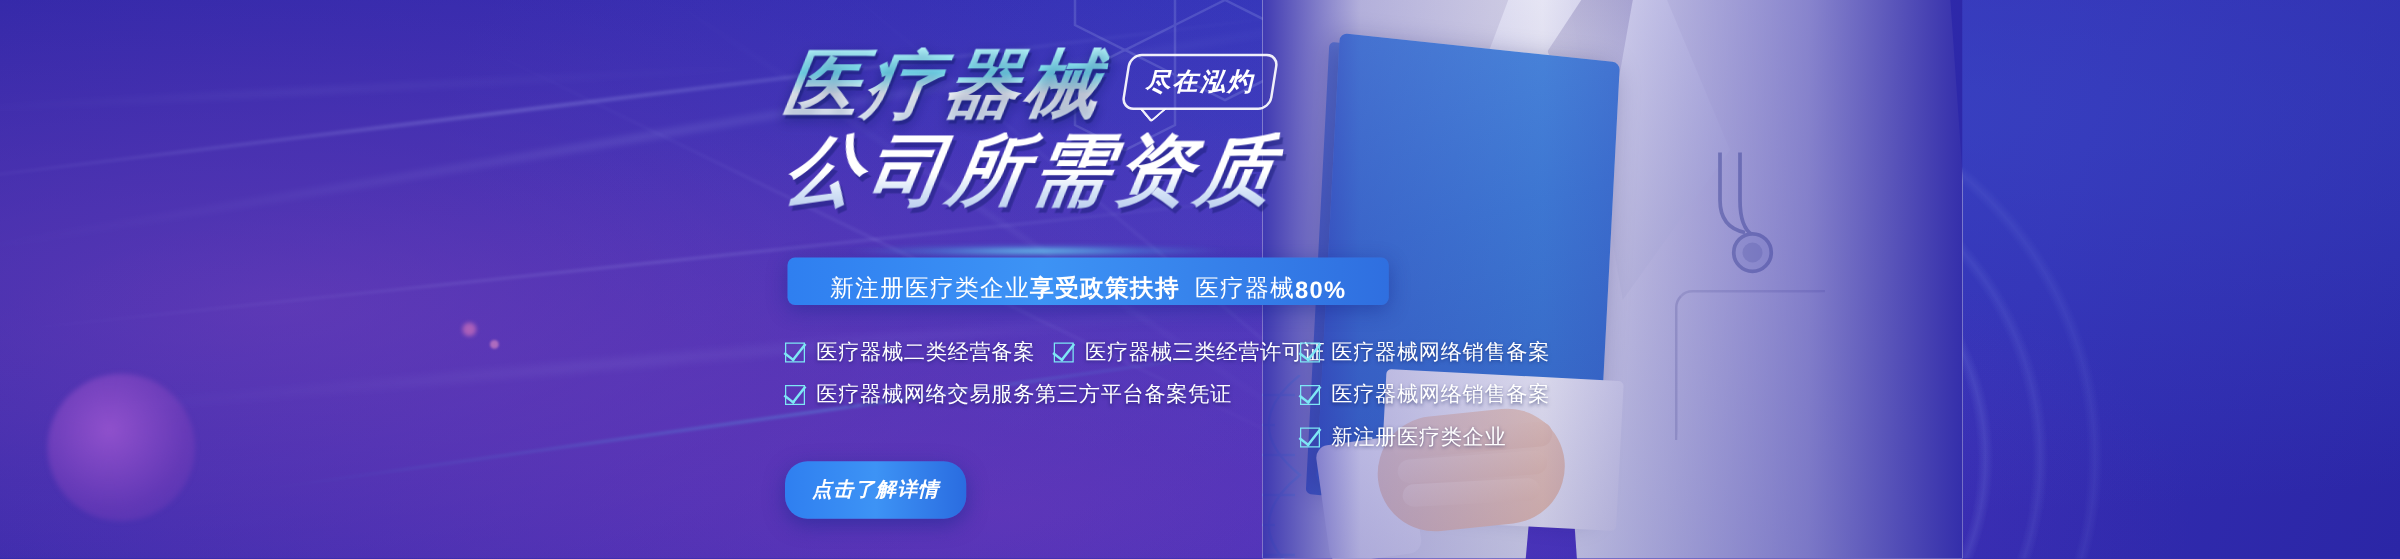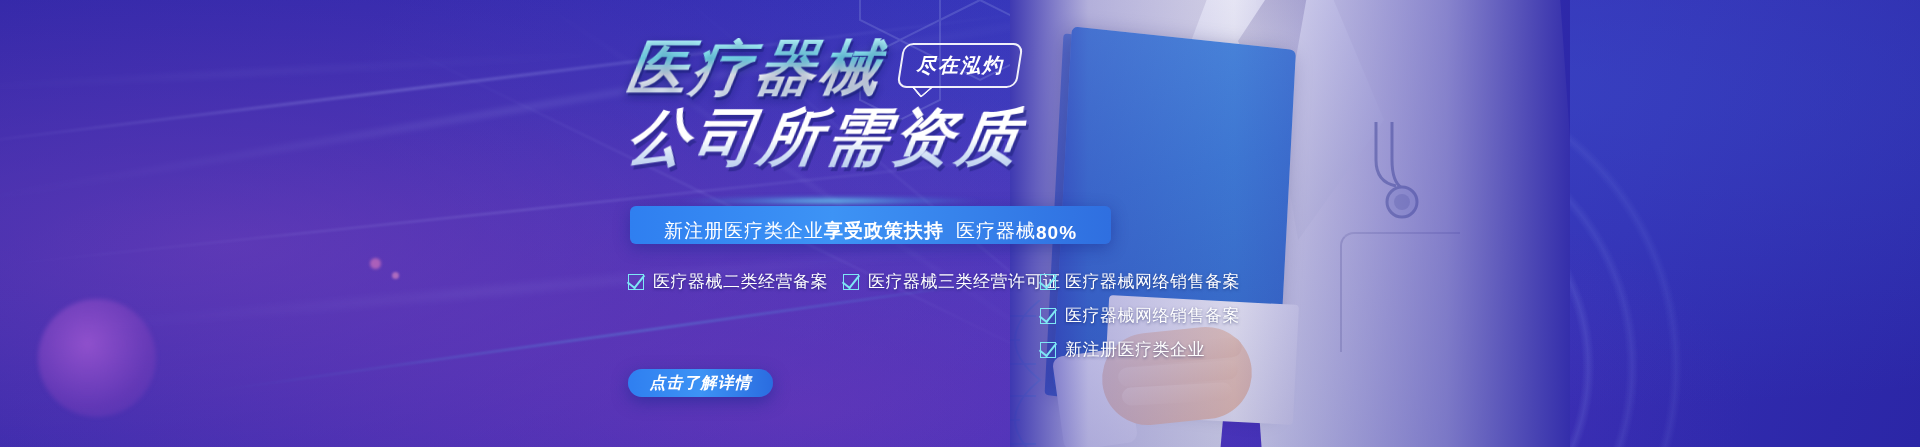--- a/index.html
+++ b/index.html
@@ -166,21 +166,21 @@
   .ckbox::after { content:""; position:absolute; left:2px; top:-4px; width:8px; height:15px;
                   border-right:2.6px solid #7ee7f5; border-bottom:2.6px solid #7ee7f5;
                   transform:rotate(38deg); }
 
   .rowset { position:relative; }
   .r-line { position:relative; height:34px; }
   .slot-a { position:absolute; left:0; top:0; }
   .slot-b { position:absolute; left:0; top:0; }
 
   .cta {
-    position:absolute; left:628px; top:369px; width:145px; height:28px;
+    position:absolute; left:628px; top:369px; width:145px; height:46px;
     border-radius:18px; border:none; cursor:pointer;
     background:linear-gradient(90deg,#2f7ff0 0%,#3d93f5 50%,#2a6ce0 100%);
     box-shadow:0 5px 16px rgba(20,40,140,.5);
     color:#fff; font-size:16px; font-weight:bold; font-style:italic; letter-spacing:1px;
     font-family:"Liberation Sans","DejaVu Sans",sans-serif;
   }
 </style>
 </head>
 <body>
 
@@ -299,20 +299,26 @@
           </div>
           <div class="slot-b" style="left:412px">
             <div class="cl-item">
               <span class="ckbox"></span>
               <span>医疗器械网络销售备案</span>
             </div>
           </div>
         </div>
 
         <div class="r-line">
+          <div class="slot-a" style="left:0">
+            <div class="cl-item">
+              <span class="ckbox"></span>
+              <span>医疗器械网络交易服务第三方平台备案凭证</span>
+            </div>
+          </div>
           <div class="slot-b" style="left:412px">
             <div class="cl-item">
               <span class="ckbox"></span>
               <span>医疗器械网络销售备案</span>
             </div>
           </div>
         </div>
 
         <div class="r-line">
           <div class="slot-b" style="left:412px">

